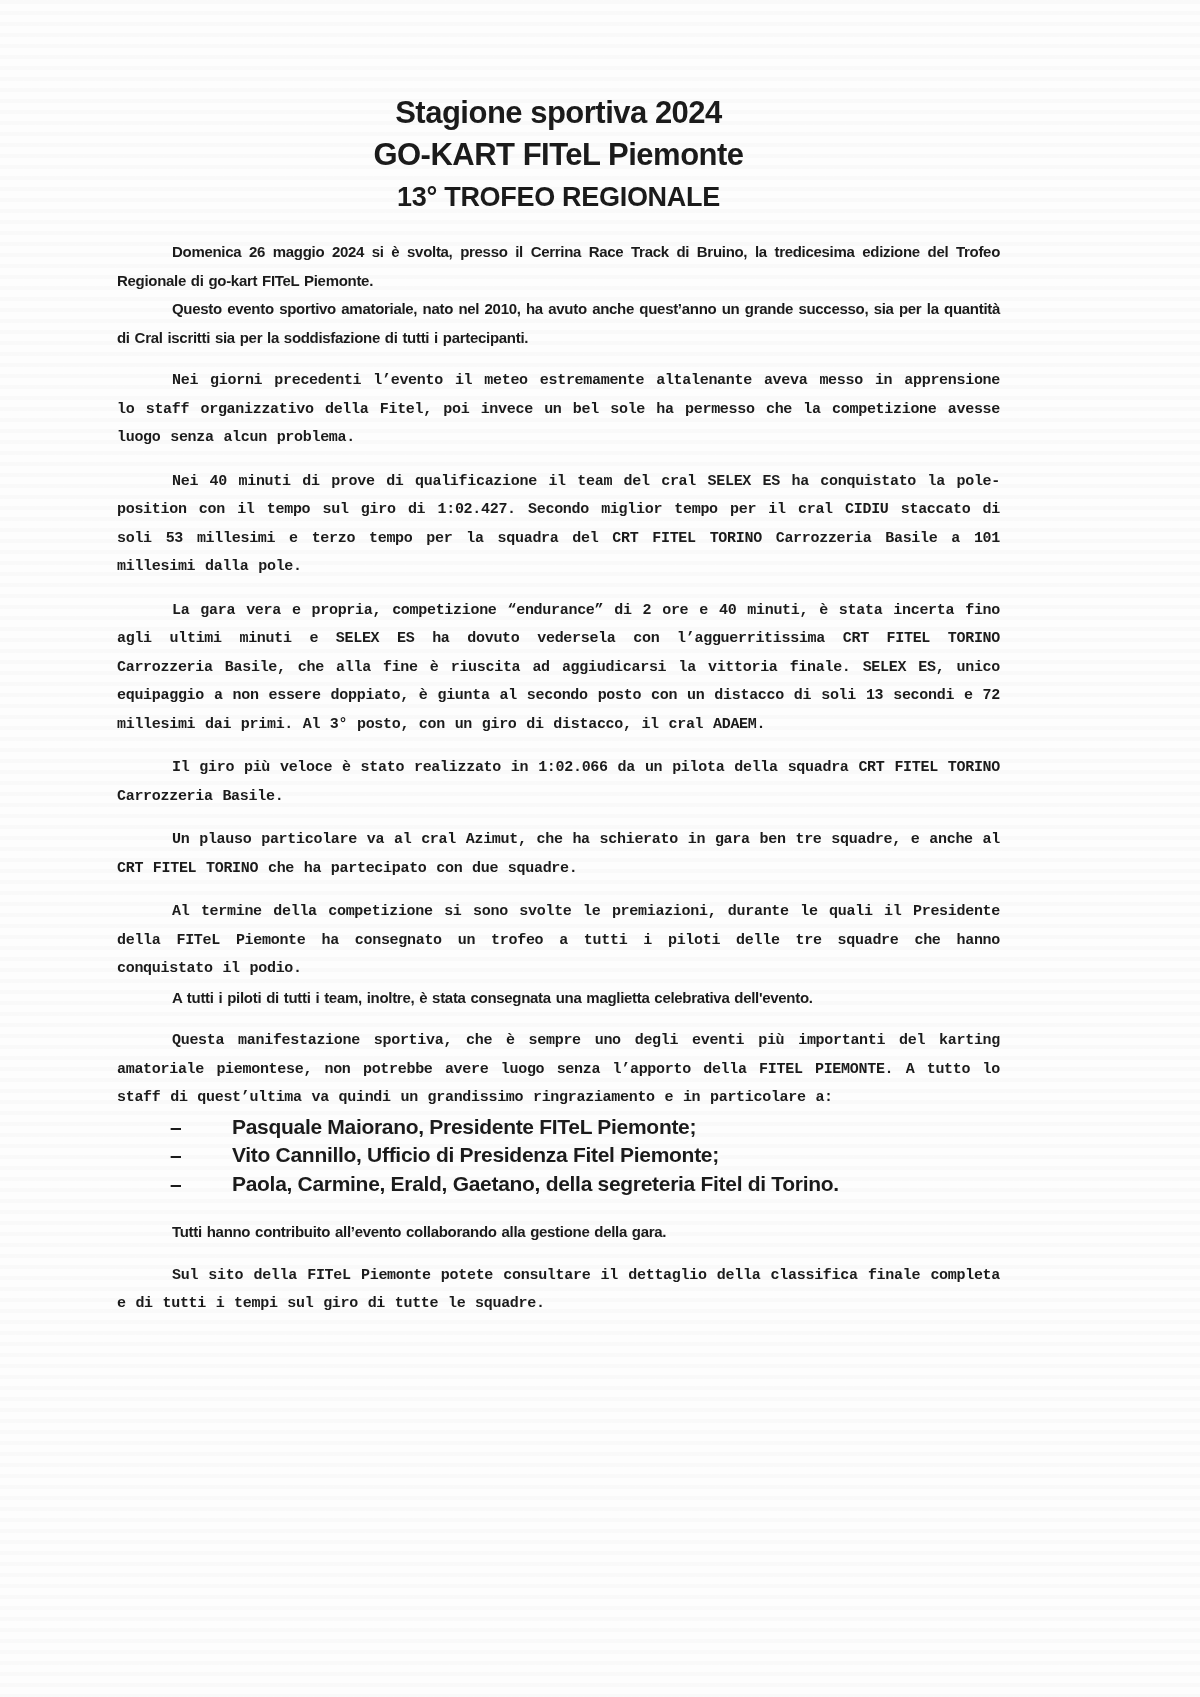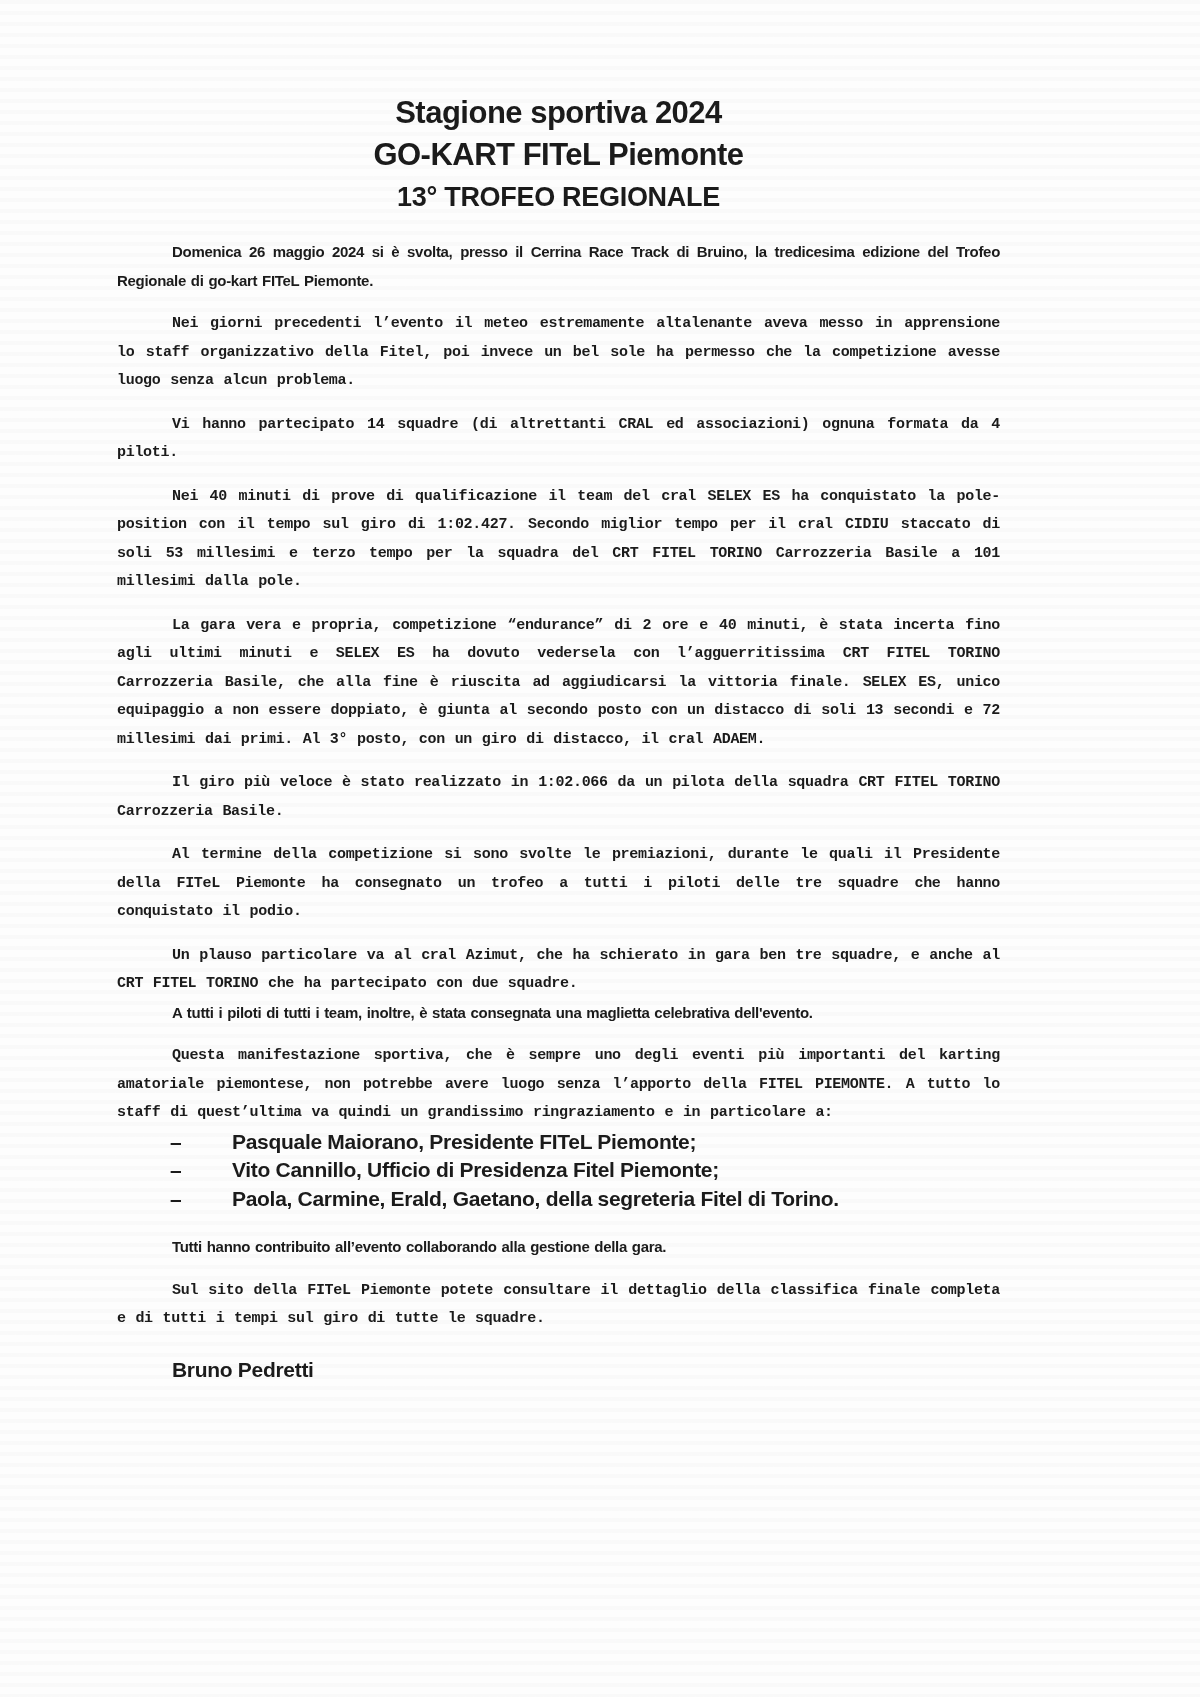--- a/index.html
+++ b/index.html
@@ -75,49 +75,48 @@
 
 <div class="page">
 
   <div class="title-block">
     <div class="t-big">Stagione sportiva 2024</div>
     <div class="t-big">GO-KART FITeL Piemonte</div>
     <div class="t-small">13° TROFEO REGIONALE</div>
   </div>
 
   <p class="para">Domenica 26 maggio 2024 si è svolta, presso il Cerrina Race Track di Bruino, la tredicesima edizione del Trofeo Regionale di go-kart FITeL Piemonte.</p>
+  <p class="para">Questo evento sportivo amatoriale, nato nel 2010, ha avuto anche quest’anno un grande successo, sia per la quantità di Cral iscritti sia per la soddisfazione di tutti i partecipanti.</p>
 
   <p class="para gap">Nei giorni precedenti l’evento il meteo estremamente altalenante aveva messo in apprensione lo staff organizzativo della Fitel, poi invece un bel sole ha permesso che la competizione avesse luogo senza alcun problema.</p>
 
-  <p class="para gap">Vi hanno partecipato 14 squadre (di altrettanti CRAL ed associazioni) ognuna formata da 4 piloti.</p>
 
   <p class="para gap">Nei 40 minuti di prove di qualificazione il team del cral SELEX ES ha conquistato la pole-position con il tempo sul giro di 1:02.427. Secondo miglior tempo per il cral CIDIU staccato di soli 53 millesimi e terzo tempo per la squadra del CRT FITEL TORINO Carrozzeria Basile a 101 millesimi dalla pole.</p>
 
   <p class="para gap">La gara vera e propria, competizione “endurance” di 2 ore e 40 minuti, è stata incerta fino agli ultimi minuti e SELEX ES ha dovuto vedersela con l’agguerritissima CRT FITEL TORINO Carrozzeria Basile, che alla fine è riuscita ad aggiudicarsi la vittoria finale. SELEX ES, unico equipaggio a non essere doppiato, è giunta al secondo posto con un distacco di soli 13 secondi e 72 millesimi dai primi. Al 3° posto, con un giro di distacco, il cral ADAEM.</p>
 
   <p class="para gap">Il giro più veloce è stato realizzato in 1:02.066 da un pilota della squadra CRT FITEL TORINO Carrozzeria Basile.</p>
 
+  <p class="para gap">Un plauso particolare va al cral Azimut, che ha schierato in gara ben tre squadre, e anche al CRT FITEL TORINO che ha partecipato con due squadre.</p>
+
   <p class="para gap">Al termine della competizione si sono svolte le premiazioni, durante le quali il Presidente della FITeL Piemonte ha consegnato un trofeo a tutti i piloti delle tre squadre che hanno conquistato il podio.</p>
-
-  <p class="para gap">Un plauso particolare va al cral Azimut, che ha schierato in gara ben tre squadre, e anche al CRT FITEL TORINO che ha partecipato con due squadre.</p>
   <p class="para">A tutti i piloti di tutti i team, inoltre, è stata consegnata una maglietta celebrativa dell'evento.</p>
 
   <p class="para gap">Questa manifestazione sportiva, che è sempre uno degli eventi più importanti del karting amatoriale piemontese, non potrebbe avere luogo senza l’apporto della FITEL PIEMONTE. A tutto lo staff di quest’ultima va quindi un grandissimo ringraziamento e in particolare a:</p>
 
   <div class="credit-row">
     <span class="credit-dash">–</span>
     <span>Pasquale Maiorano, Presidente FITeL Piemonte;</span>
   </div>
   <div class="credit-row">
     <span class="credit-dash">–</span>
     <span>Vito Cannillo, Ufficio di Presidenza Fitel Piemonte;</span>
   </div>
   <div class="credit-row">
     <span class="credit-dash">–</span>
     <span>Paola, Carmine, Erald, Gaetano, della segreteria Fitel di Torino.</span>
   </div>
   <p class="para no-justify">Tutti hanno contribuito all’evento collaborando alla gestione della gara.</p>
 
   <p class="para gap">Sul sito della FITeL Piemonte potete consultare il dettaglio della classifica finale completa e di tutti i tempi sul giro di tutte le squadre.</p>
 
-  <p class="signature">Bruno Pedretti</p>
 
 </div>
 
 </body></html>

